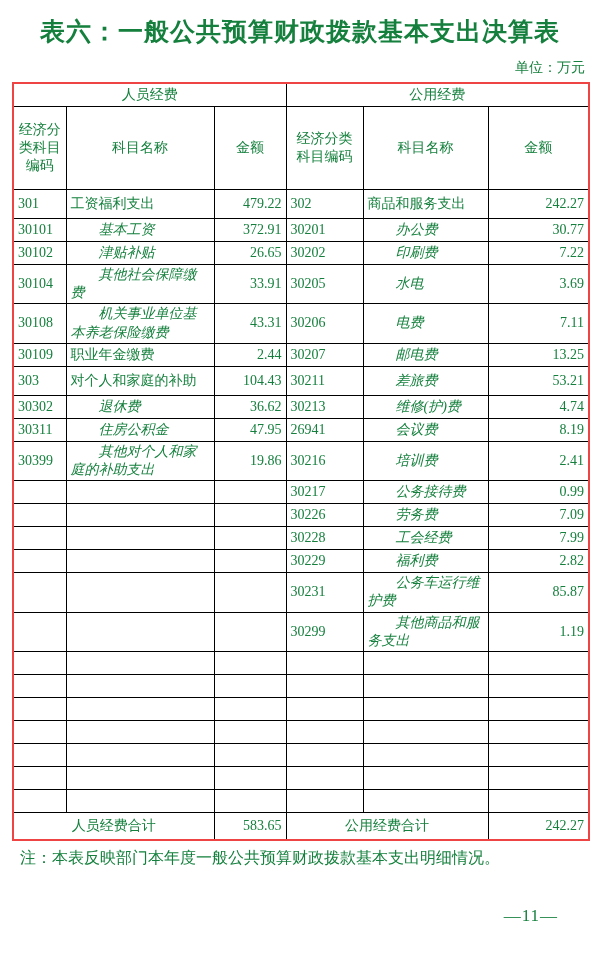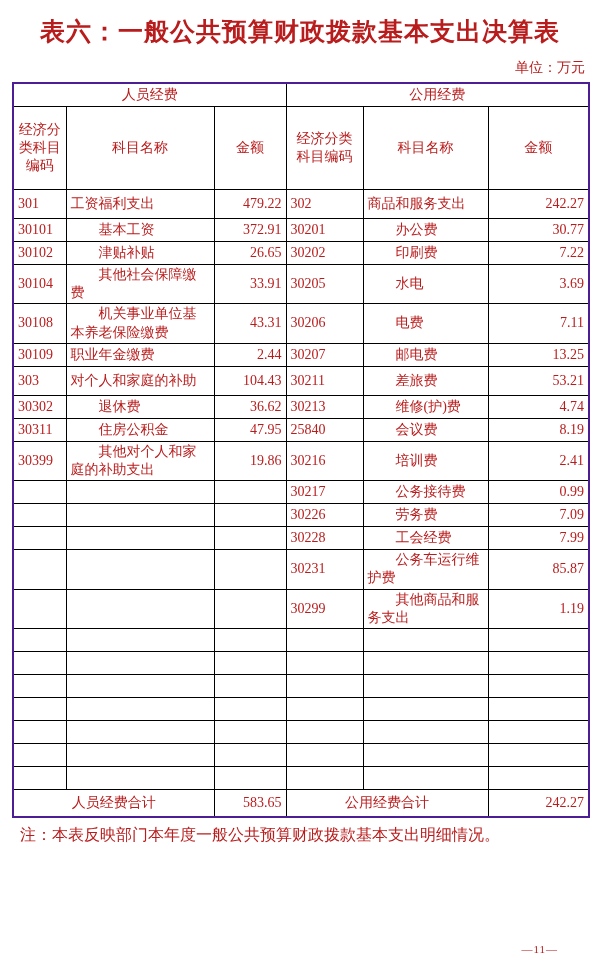--- a/index.html
+++ b/index.html
@@ -1,20 +1,20 @@
 <!DOCTYPE html>
 <html><head>
 <meta charset="utf-8">
 <style>
   html, body { margin:0; padding:0; background:#ffffff; }
   .page {
     position:relative;
     width:600px; height:977px;
     background:#ffffff;
-    color:#b91c1c;
+    color:#15803d;
     font-family:"Liberation Serif","DejaVu Serif",serif;
     overflow:hidden;
   }
   .doc-title {
     margin:0;
     padding-top:15px;
     text-align:center;
     font-size:25px;
     font-weight:bold;
     letter-spacing:1px;
@@ -22,51 +22,51 @@
   .unit-line {
     text-align:right;
     font-size:14px;
     padding:11px 15px 5px 0;
   }
   table.budget {
     border-collapse:collapse;
     table-layout:fixed;
     margin-left:12px;
     width:576px;
-    border:2px solid #4c1d95;
+    border:2px solid #ef4444;
   }
   table.budget th, table.budget td {
     border:1px solid #000;
     font-size:14px;
     font-weight:normal;
     padding:1px 4px;
     vertical-align:middle;
     overflow:hidden;
     line-height:1.3;
   }
   tr.group-row th { height:20px; text-align:center; }
   tr.colhead-row th { height:80px; text-align:center; }
   td.code   { text-align:left; padding-left:6px; }
   td.name   { text-align:left; padding-left:3px; padding-right:3px; }
-  td.name.indent { text-indent:2em; }
+  td.name.indent { text-indent:2em;font-style:italic; }
   td.amount { text-align:right; padding-right:7px; }
   td.bold   { font-weight:bold; }
   tr.data-row td { height:20px; }
   tr.section-row td { height:26px; }
   tr.totals-row td { height:24px; }
   td.total-label { text-align:center; }
   .table-note {
     font-size:16px;
     margin:7px 0 0 20px;
   }
   .page-number {
     position:absolute;
-    top:943px;
+    top:906px;
     right:42px;
-    font-size:11px;
+    font-size:17px;
     letter-spacing:1px;
   }
 </style>
 </head>
 <body>
 
 <div class="page">
 
   <h1 class="doc-title">表六：一般公共预算财政拨款基本支出决算表</h1>
 
@@ -157,21 +157,21 @@
           <td class="name indent">退休费</td>
           <td class="amount">36.62</td>
           <td class="code">30213</td>
           <td class="name indent">维修(护)费</td>
           <td class="amount">4.74</td>
         </tr>
         <tr class="data-row">
           <td class="code">30311</td>
           <td class="name indent">住房公积金</td>
           <td class="amount">47.95</td>
-          <td class="code">25840</td>
+          <td class="code">26941</td>
           <td class="name indent">会议费</td>
           <td class="amount">8.19</td>
         </tr>
         <tr class="data-row">
           <td class="code">30399</td>
           <td class="name indent">其他对个人和家庭的补助支出</td>
           <td class="amount">19.86</td>
           <td class="code">30216</td>
           <td class="name indent">培训费</td>
           <td class="amount">2.41</td>
@@ -192,20 +192,28 @@
           <td class="name indent">劳务费</td>
           <td class="amount">7.09</td>
         </tr>
         <tr class="data-row">
           <td class="code"></td>
           <td class="name"></td>
           <td class="amount"></td>
           <td class="code">30228</td>
           <td class="name indent">工会经费</td>
           <td class="amount">7.99</td>
+        </tr>
+        <tr class="data-row">
+          <td class="code"></td>
+          <td class="name"></td>
+          <td class="amount"></td>
+          <td class="code">30229</td>
+          <td class="name indent">福利费</td>
+          <td class="amount">2.82</td>
         </tr>
         <tr class="data-row">
           <td class="code"></td>
           <td class="name"></td>
           <td class="amount"></td>
           <td class="code">30231</td>
           <td class="name indent">公务车运行维护费</td>
           <td class="amount">85.87</td>
         </tr>
         <tr class="data-row">

